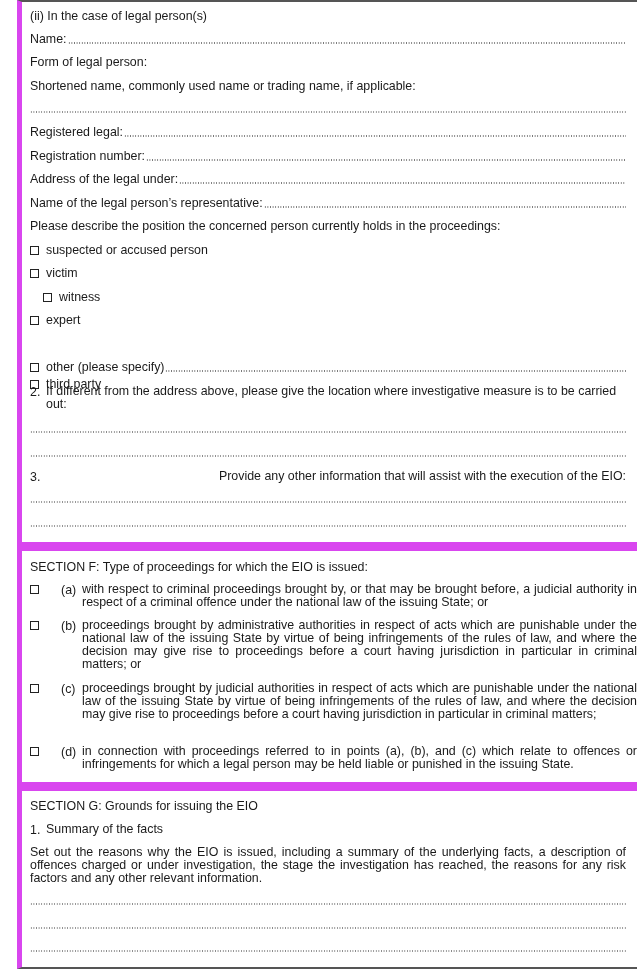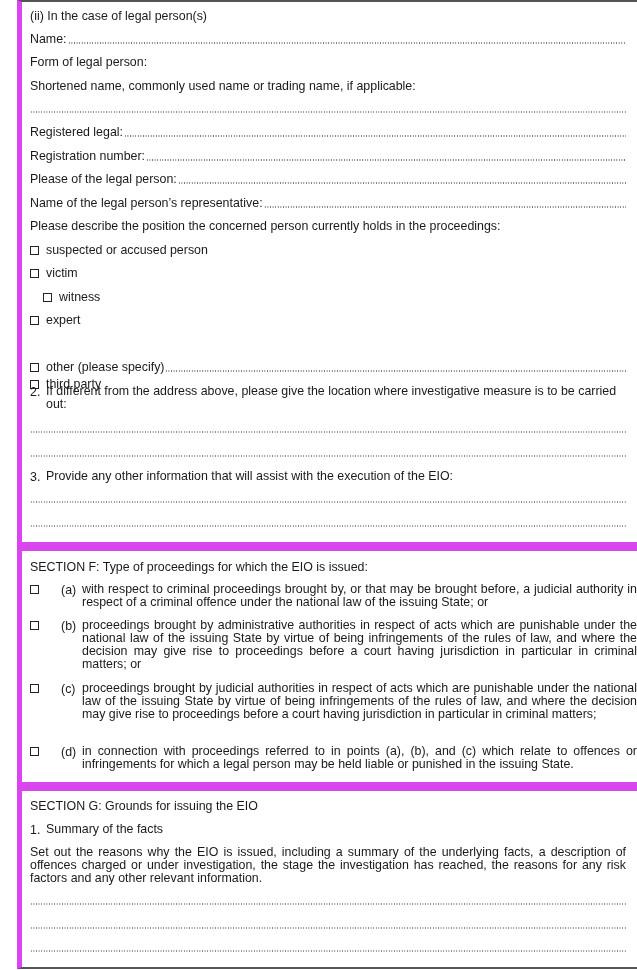--- a/index.html
+++ b/index.html
@@ -65,21 +65,21 @@
 
     <div class="line" style="top:122px;">
       <span class="lbl">Registered legal:</span>
       <span class="dots"></span>
     </div>
     <div class="line" style="top:146px;">
       <span class="lbl">Registration number:</span>
       <span class="dots"></span>
     </div>
     <div class="line" style="top:169px;">
-      <span class="lbl">Please of the legal person:</span>
+      <span class="lbl">Address of the legal under:</span>
       <span class="dots"></span>
     </div>
     <div class="line" style="top:193px;">
       <span class="lbl">Name of the legal person’s representative:</span>
       <span class="dots"></span>
     </div>
 
     <div class="line" style="top:216px;">
       <span class="lbl">Please describe the position the concerned person currently holds in the proceedings:</span>
     </div>
@@ -109,21 +109,21 @@
       <span class="lbl">other (please specify)</span>
       <span class="dots"></span>
     </div>
 
     <span class="num" style="top:383px;">2.</span>
     <div class="hang" style="top:383px;">If different from the address above, please give the location where investigative measure is to be carried out:</div>
     <div class="dotline" style="top:429px;"></div>
     <div class="dotline" style="top:453px;"></div>
 
     <span class="num" style="top:468px;">3.</span>
-    <div class="hang" style="top:468px;">Provide any other information that will assist with the execution of the EIO:</div>
+    <div class="hang" style="top:468px;text-align:right;">Provide any other information that will assist with the execution of the EIO:</div>
     <div class="dotline" style="top:499px;"></div>
     <div class="dotline" style="top:523px;"></div>
   </div>
 
   <div class="section" id="sec-f">
     <div class="line" style="top:8px;">
       <span class="lbl">SECTION F: Type of proceedings for which the EIO is issued:</span>
     </div>
 
     <div>

